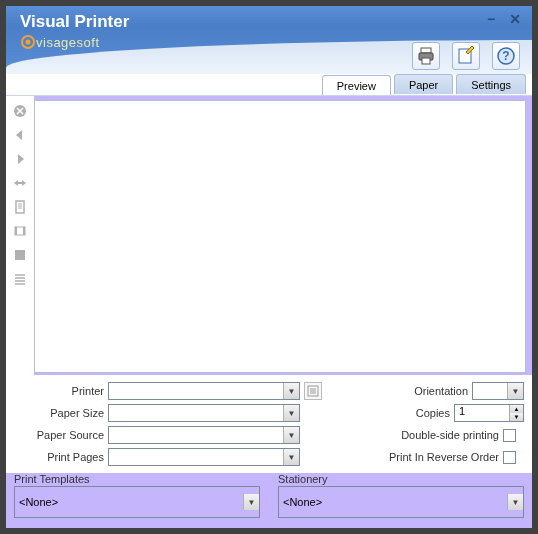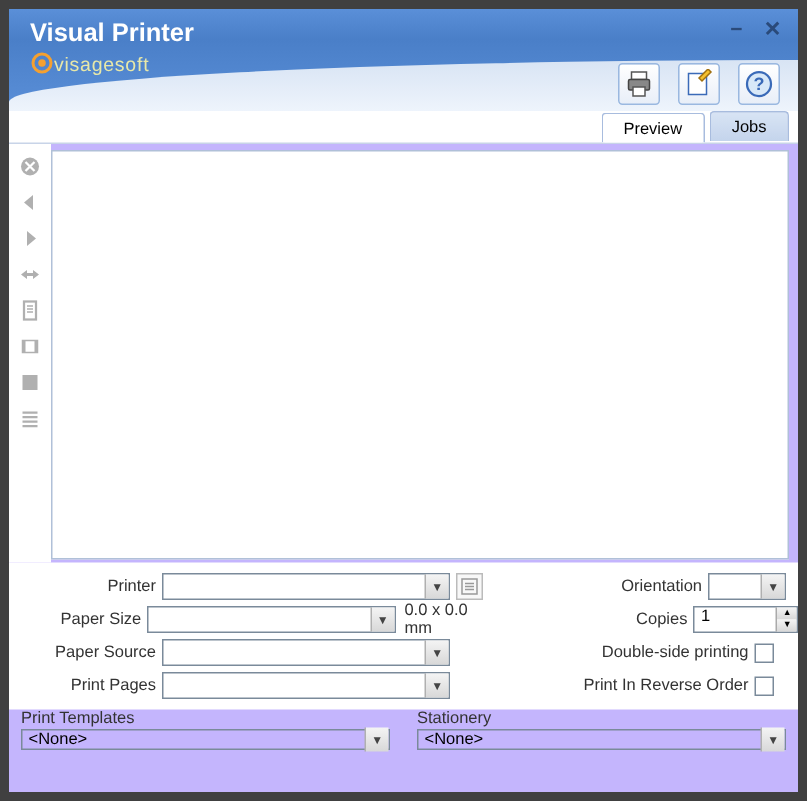--- a/index.html
+++ b/index.html
@@ -46,21 +46,21 @@
 .spin-text { flex:1; padding:0 4px; }
 .spin-btns { width: 14px; display:flex; flex-direction:column; border-left:1px solid #aaa; }
 .spin-b { flex:1; background:linear-gradient(to bottom,#f4f4f4,#d8d8d8); font-size:6px; display:flex; align-items:center; justify-content:center; cursor:pointer; }
 .chk-row { display:flex; align-items:center; justify-content:flex-end; height:16px; }
 .chk-lbl { font-size:11px; color:#333; margin-right:4px; }
 .chk { width:13px; height:13px; border:1px solid #7a8a9a; background:#fff; margin-right:8px; cursor:pointer; }
 
 .templates-row { display:flex; gap:18px; padding: 0 8px 4px 8px; }
 .tpl-col { flex:1; }
 .tpl-label { font-size:11px; color:#333; margin-bottom:1px; }
-.tpl-combo { height:14px; border:1px solid #7a8a9a; display:flex; align-items:center; }
+.tpl-combo { height:32px; border:1px solid #7a8a9a; display:flex; align-items:center; }
 .tpl-combo .combo-text { padding:0 4px; font-size:11px; }
 
 svg { display: block; }
 </style>
 </head>
 <body>
 
 <div class="window">
 
   <div class="titlebar">
@@ -98,21 +98,22 @@
               <circle cx="10" cy="10" r="8" fill="#d8e8f8" stroke="#3a6ab8" stroke-width="1.5"></circle>
               <text x="10" y="14" text-anchor="middle" font-size="12" font-weight="bold" fill="#3a6ab8">?</text>
             </svg>
         </div>
       </div>
     </div>
   </div>
 
   <div class="tabs-row">
     <div class="tab active">Preview</div>
-    <div class="tab">Jobs</div>
+    <div class="tab">Paper</div>
+    <div class="tab">Settings</div>
   </div>
 
   <div class="body-area">
     <div class="toolbar-left">
       <div class="tool-btn">
           <svg width="14" height="14" viewBox="0 0 14 14">
             <circle cx="7" cy="7" r="6" fill="#b0b0b0"></circle>
             <path d="M4 4 L10 10 M10 4 L4 10" stroke="#fff" stroke-width="1.5"></path>
           </svg>
         </div>
@@ -183,21 +184,20 @@
       </div>
     </div>
 
     <div class="fields-row">
       <div class="col-left">
         <span class="lbl lbl-l">Paper Size</span>
         <div class="combo combo-l">
             <span class="combo-text"></span>
             <span class="combo-arrow">▼</span>
           </div>
-        <span class="dim-text">0.0 x 0.0 mm</span>
       </div>
       <div class="col-right">
         <span class="lbl lbl-r">Copies</span>
         <div class="spin">
           <span class="spin-text">1</span>
           <div class="spin-btns">
               <div class="spin-b">▲</div>
               <div class="spin-b">▼</div>
             </div>
         </div>

